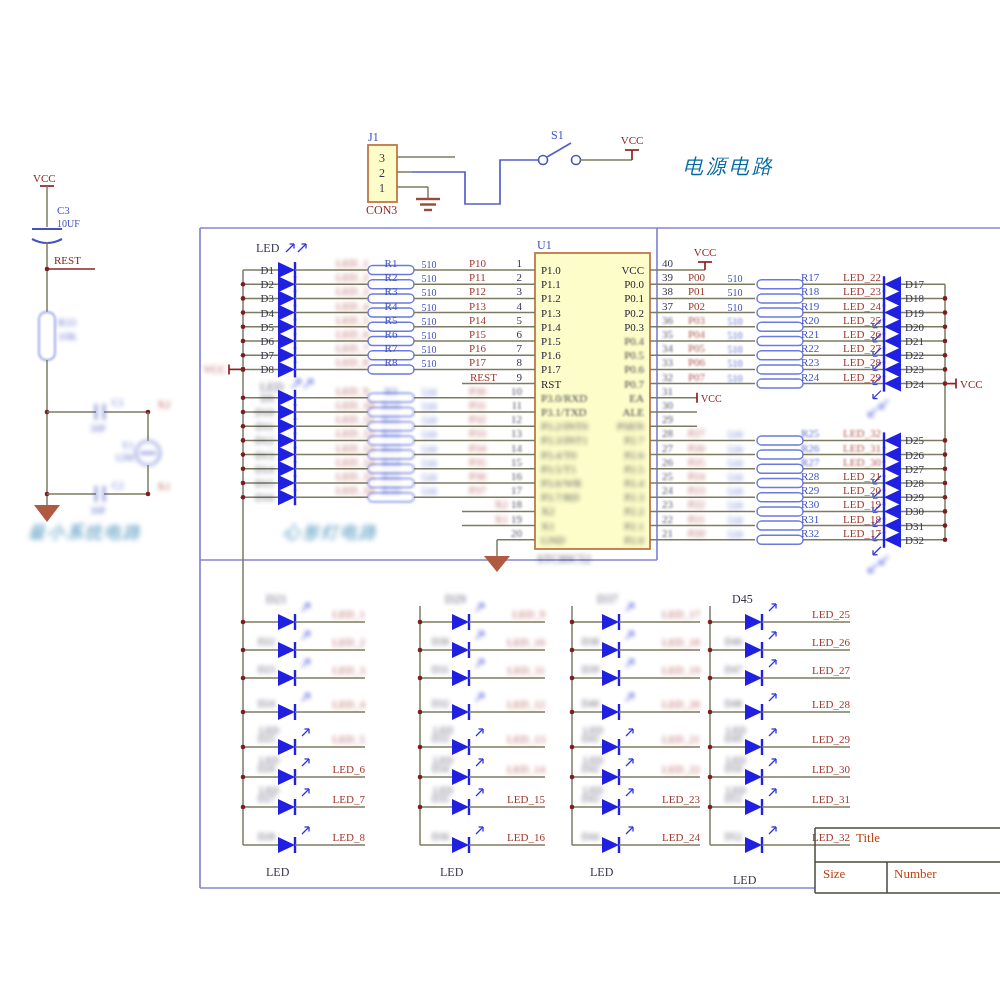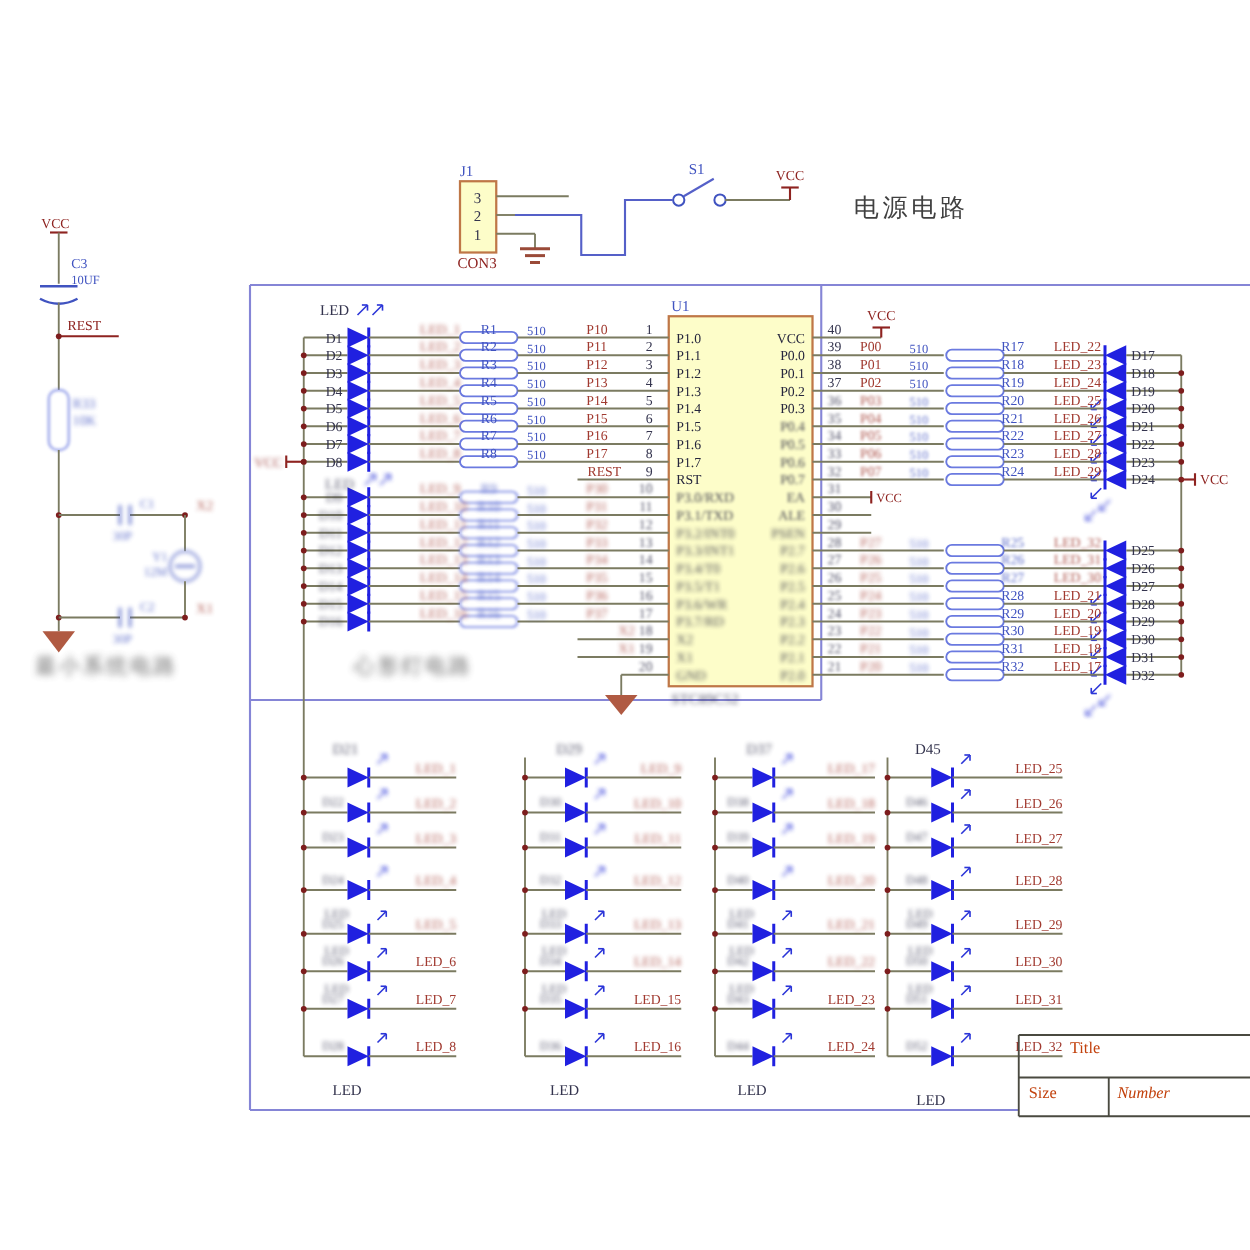--- a/index.html
+++ b/index.html
@@ -24,21 +24,21 @@
   .arrow{stroke:#2b35d8;stroke-width:1.3;fill:none;}
   .dot{fill:#7d1d1d;}
   .chip{fill:#fdfdc9;stroke:#bf7747;stroke-width:1.8;}
   .gnd{stroke:#9a4a38;stroke-width:2.4;}
   .gndfill{fill:#b05a42;}
   .cap{stroke:#4053c0;stroke-width:2;fill:none;}
   .circ{fill:#ffffff;stroke:#4053c0;stroke-width:1.6;}
   .b1{filter:blur(1.1px);opacity:.85;}
   .b2{filter:blur(1.9px);opacity:.8;}
   .b3{filter:blur(2.8px);opacity:.8;}
-  .cn{position:absolute;font-family:"Liberation Serif",serif;font-size:20px;color:#404040;letter-spacing:3px;}
+  .cn{position:absolute;font-family:"Liberation Serif",serif;font-size:20px;color:#0369a1;letter-spacing:3px;font-style:italic;}
   .cns{font-size:17px;letter-spacing:2px;}
   .tbt{position:absolute;font-family:"Liberation Serif",serif;font-size:13px;color:#c2410c;}
 </style>
 </head>
 <body>
 
 <div id="stage">
   <svg id="schematic" width="1000" height="1000" viewBox="0 0 1000 1000">
       <line x1="200" y1="228" x2="1000" y2="228" class="border"></line>
       <line x1="200" y1="228" x2="200" y2="888" class="border"></line>
@@ -1002,14 +1002,14 @@
       <line x1="815" y1="828" x2="815" y2="893" class="tb"></line>
       <line x1="887" y1="862" x2="887" y2="893" class="tb"></line>
     </svg>
 
   <div class="cn" style="left:683px;top:153px;">电源电路</div>
   <div class="cn cns b3" style="left:28px;top:521px;">最小系统电路</div>
   <div class="cn cns b3" style="left:283px;top:521px;">心形灯电路</div>
 
   <div class="tbt" style="left:856px;top:830px;">Title</div>
   <div class="tbt" style="left:823px;top:866px;">Size</div>
-  <div class="tbt" style="left:894px;top:866px;font-style:italic;">Number</div>
+  <div class="tbt" style="left:894px;top:866px;">Number</div>
 </div>
 
 </body></html>

